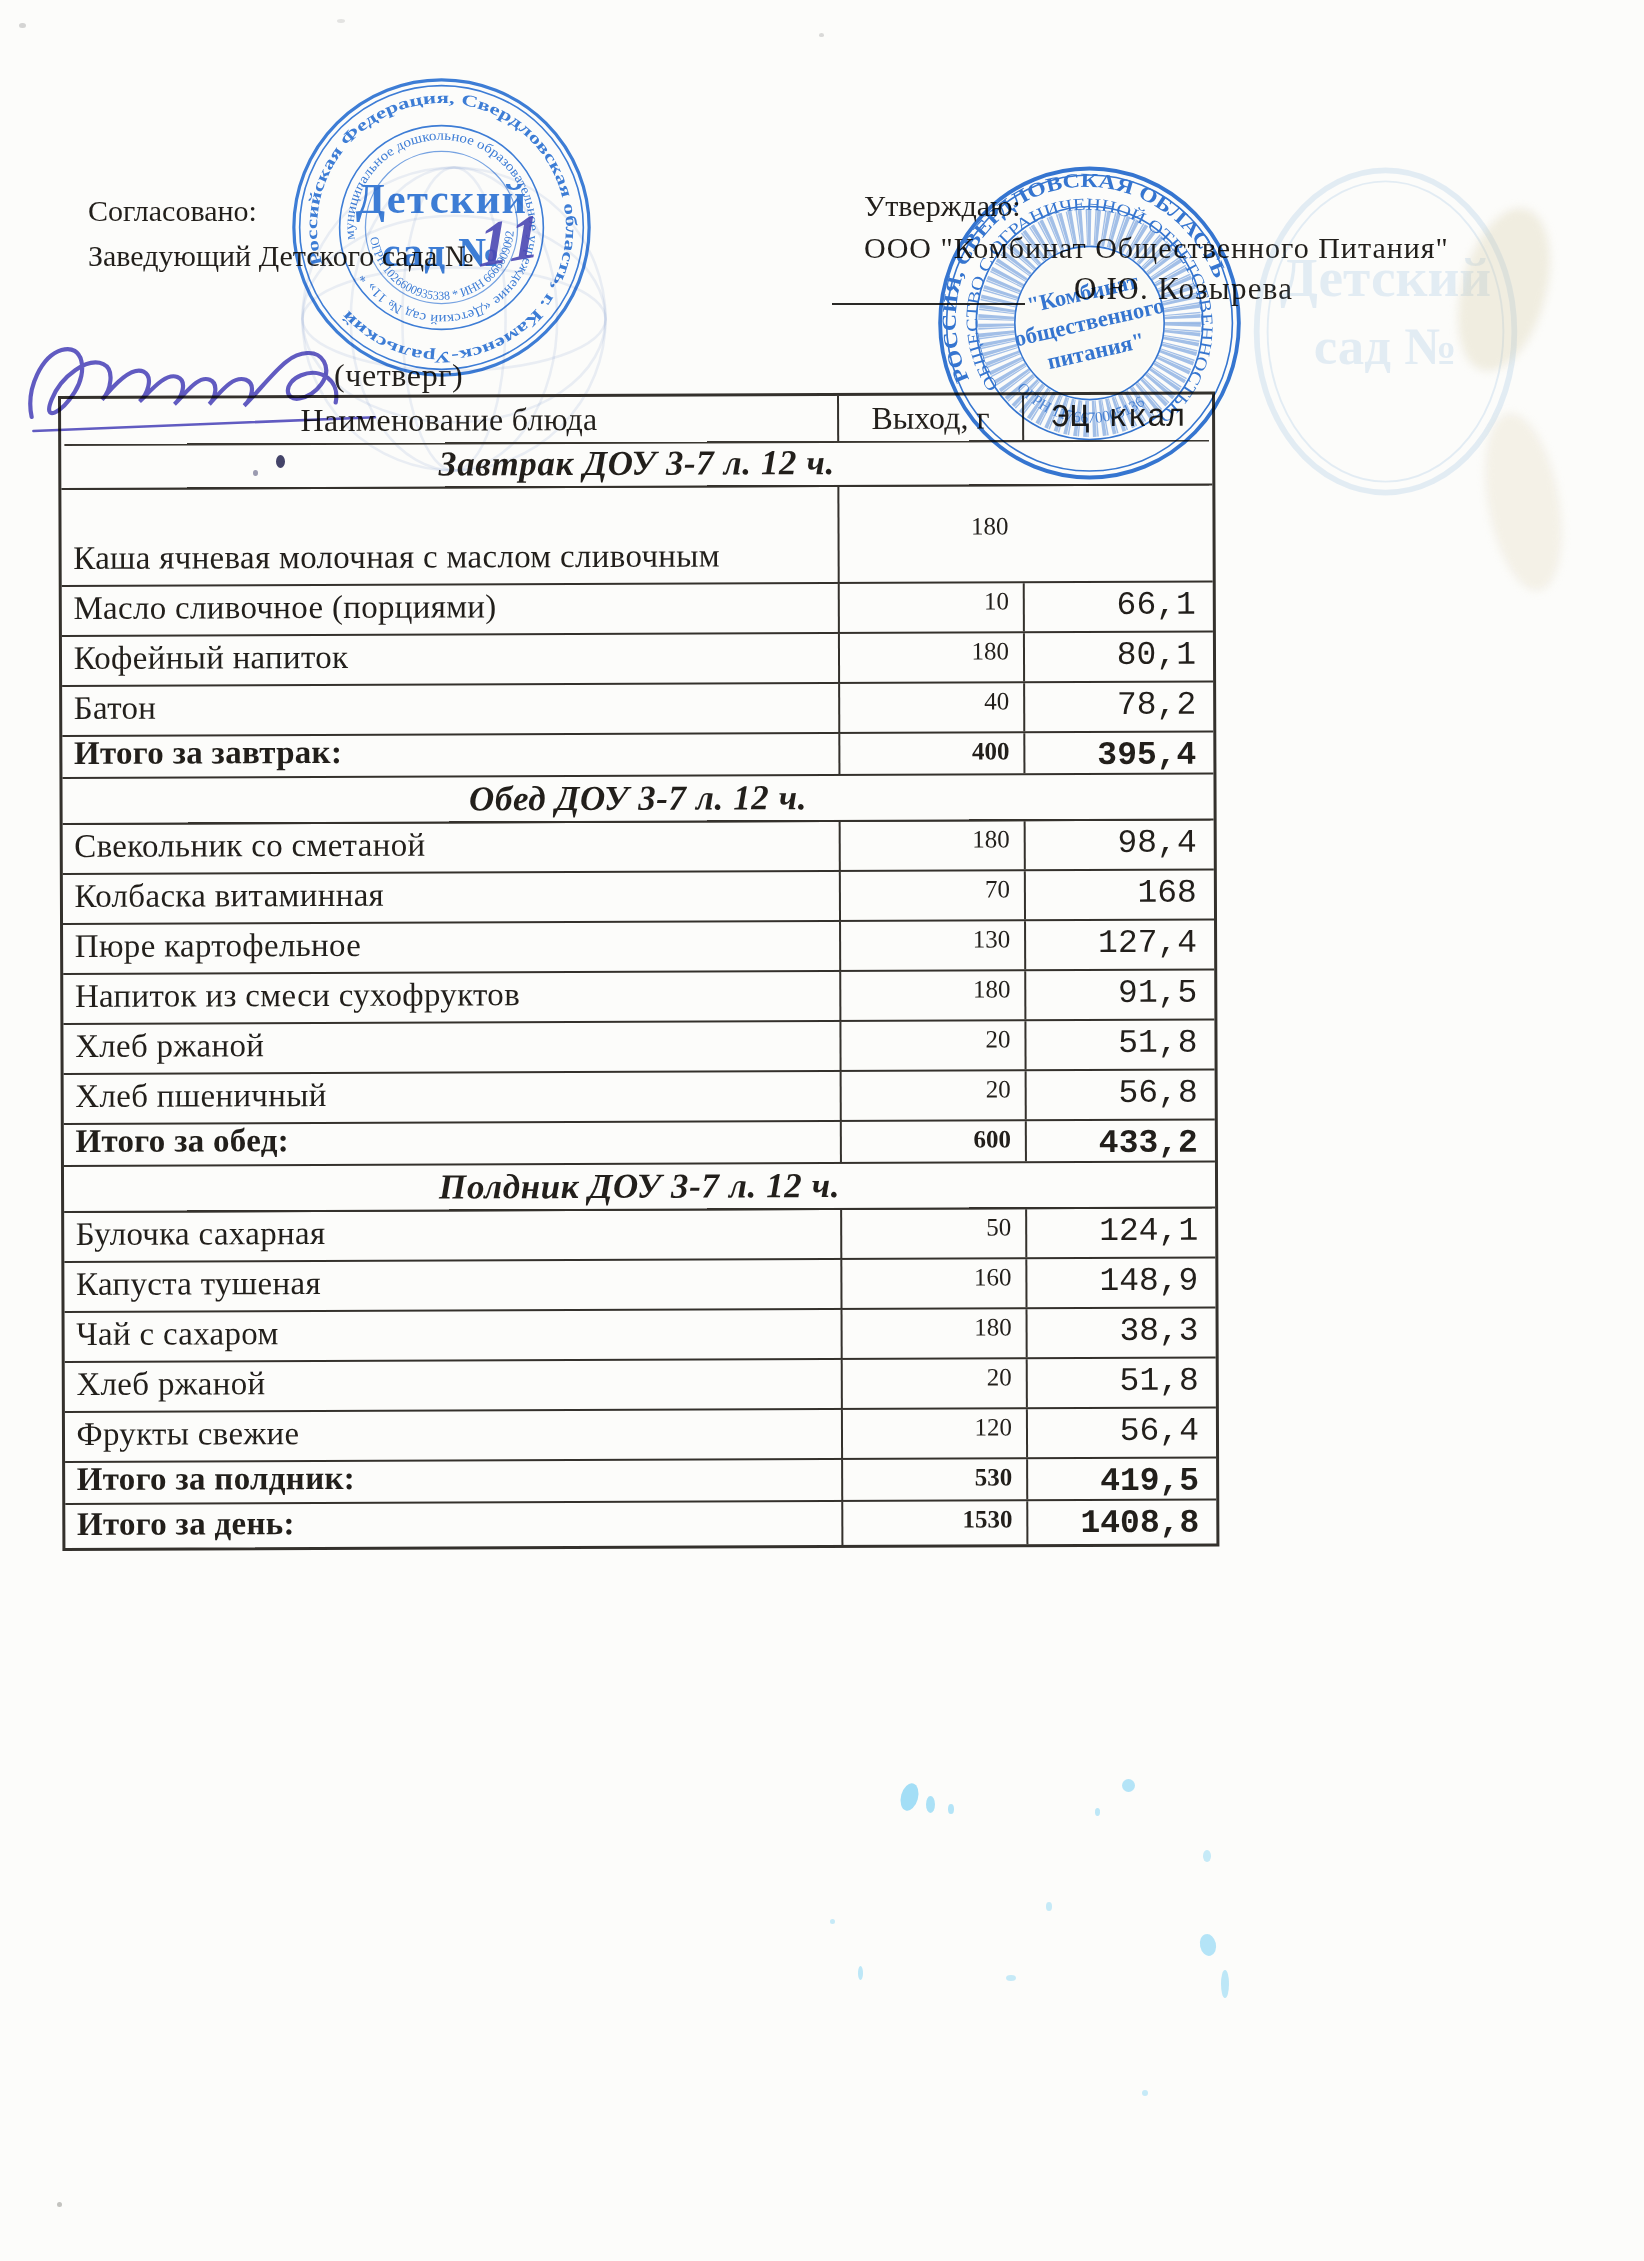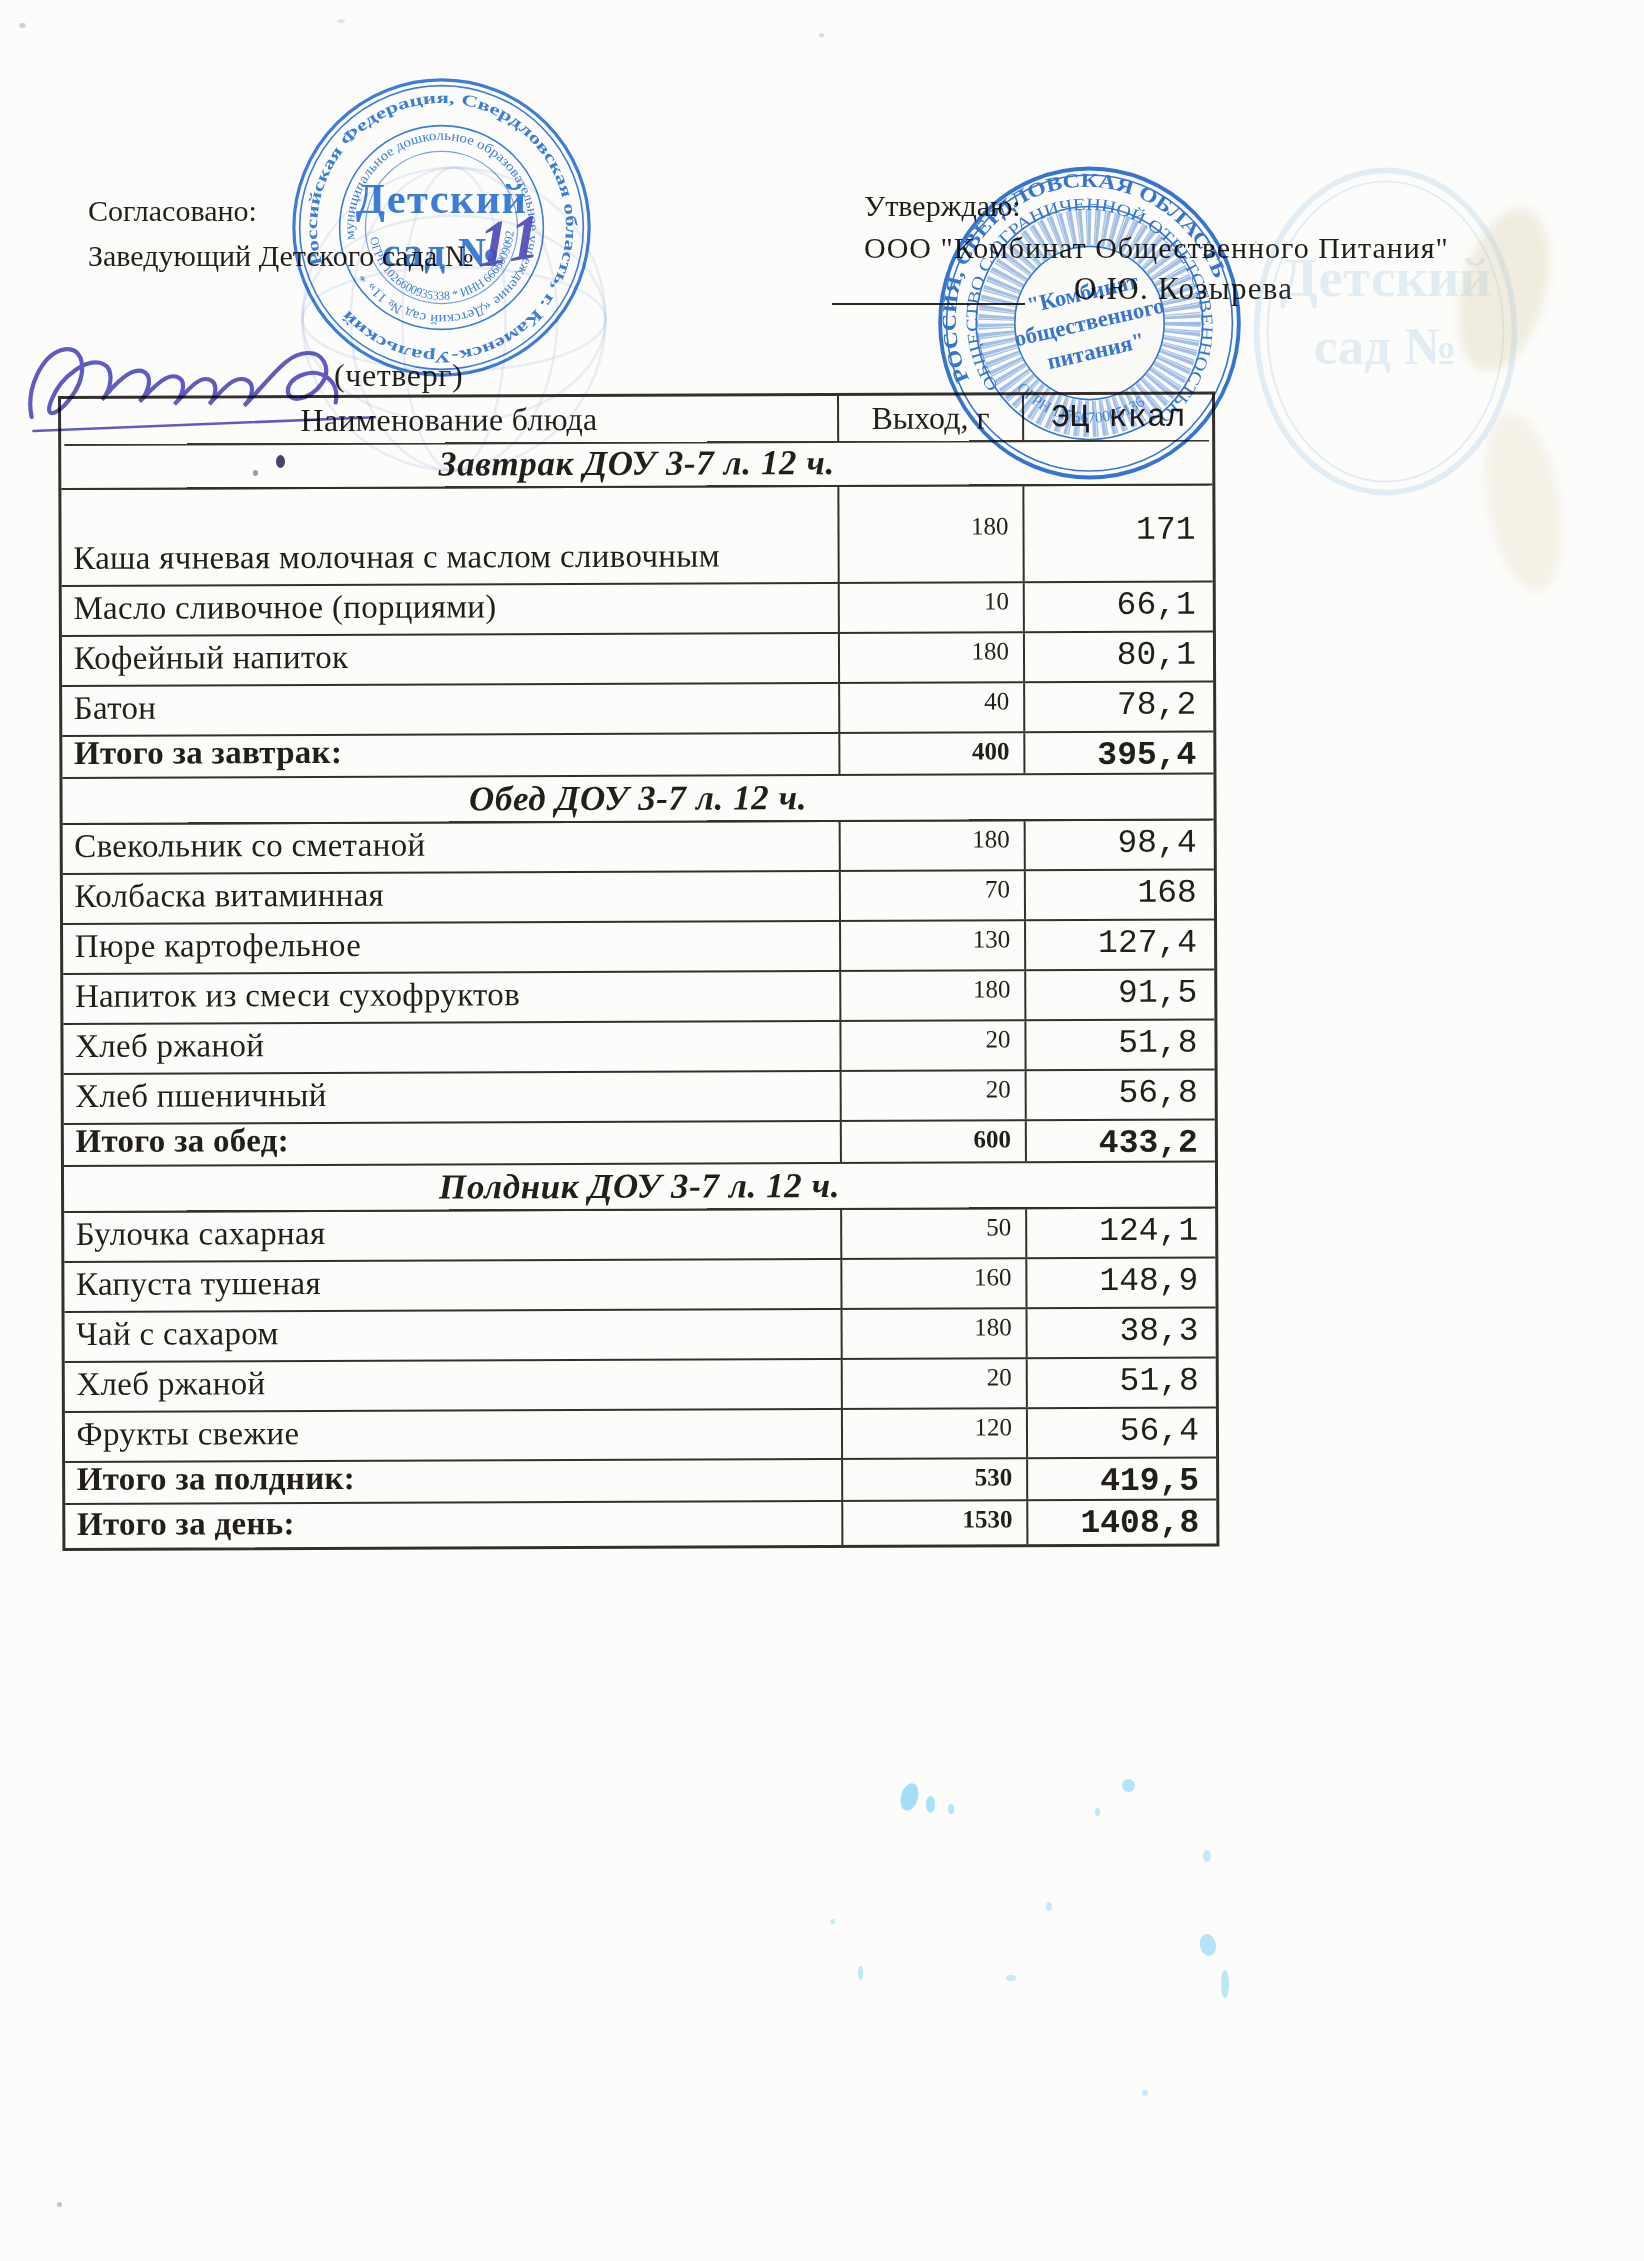--- a/index.html
+++ b/index.html
@@ -105,21 +105,20 @@
       <div class="cell c2">Выход, г</div>
       <div class="cell c3">ЭЦ ккал</div>
     </div>
     <div>
         <div class="trow section">
           <div class="cell">Завтрак ДОУ 3-7 л. 12 ч.</div>
         </div>
         <div class="trow item tall">
           <div class="cell c1">Каша ячневая молочная с маслом сливочным</div>
           <div class="cell c2">180</div>
-          <div class="cell c3">171</div>
         </div>
         <div class="trow item">
           <div class="cell c1">Масло сливочное (порциями)</div>
           <div class="cell c2">10</div>
           <div class="cell c3">66,1</div>
         </div>
         <div class="trow item">
           <div class="cell c1">Кофейный напиток</div>
           <div class="cell c2">180</div>
           <div class="cell c3">80,1</div>

